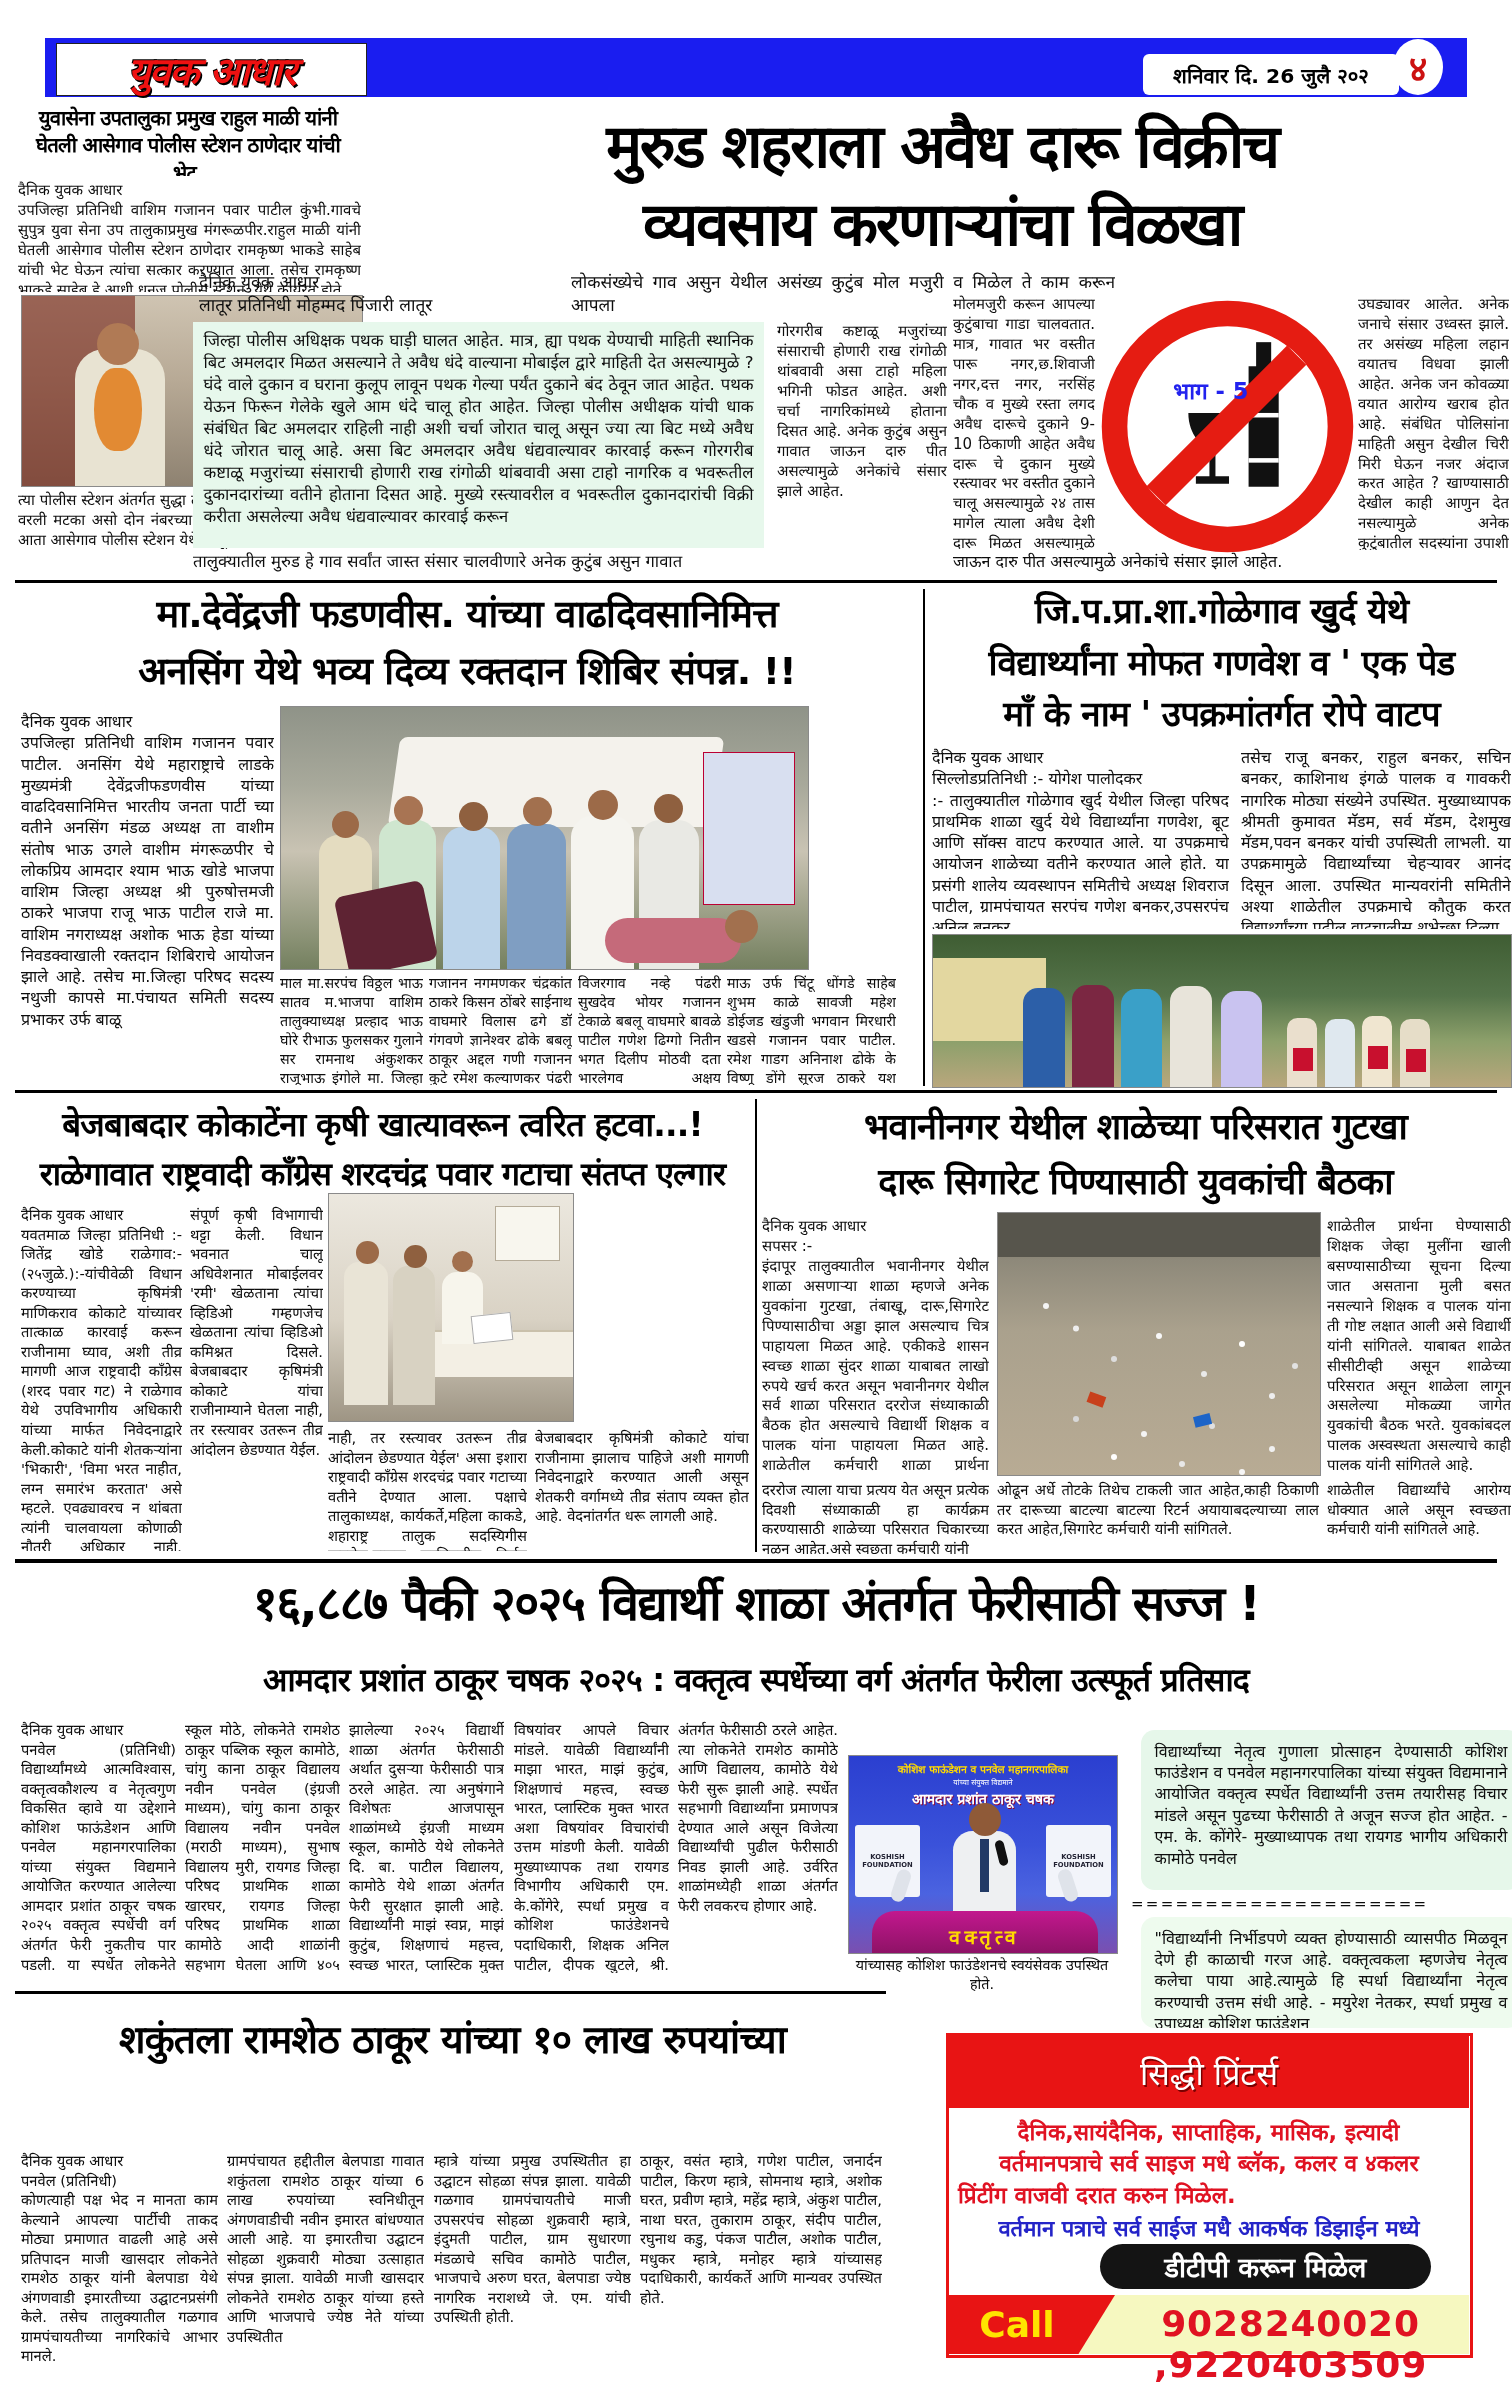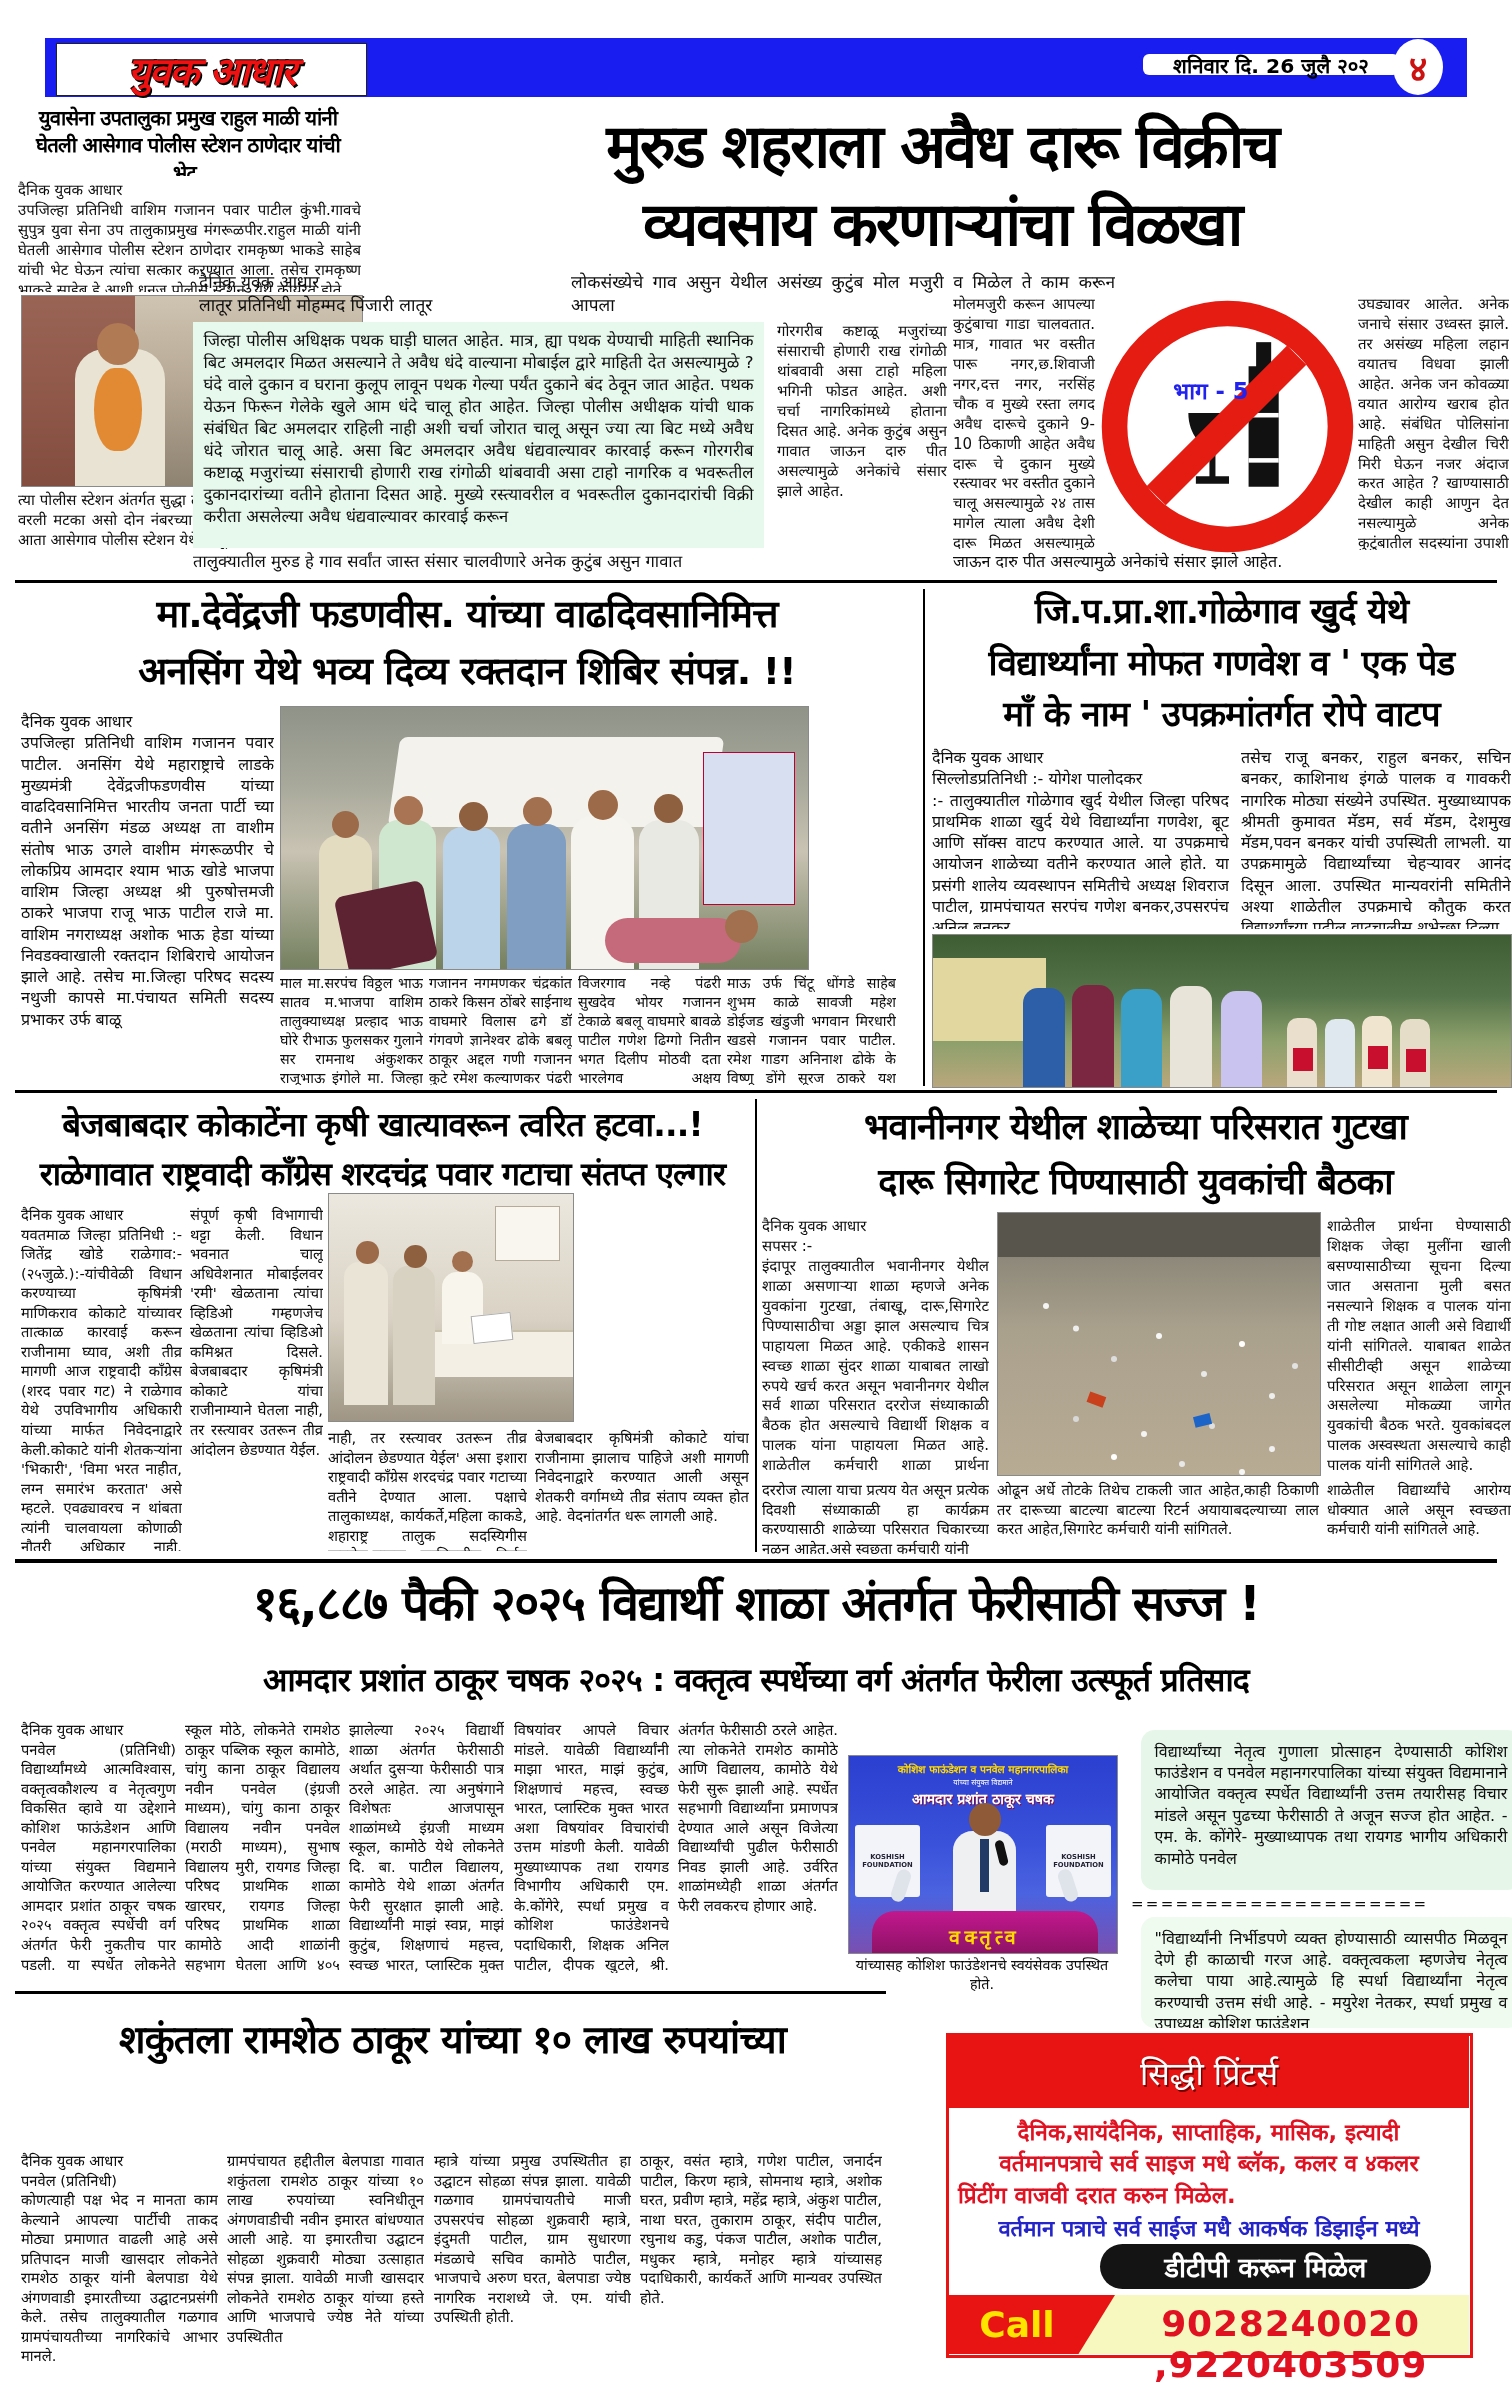--- a/index.html
+++ b/index.html
@@ -21,21 +21,21 @@
 </head>
 <body>
 
 <div class="page">
 
   <div class="abs" style="left:45px;top:38px;width:1422px;height:59px;background:#1a1df0;"></div>
   <div class="abs center" style="left:56px;top:43px;width:309px;height:51px;background:#fff;border:0.8px solid #222;">
     <span style="font-size:39px;font-weight:900;font-style:italic;color:#ee1111;
                  text-shadow:1.5px 1.5px 0 #000,-0.8px -0.8px 0 #000;letter-spacing:-1.5px;">युवक आधार</span>
   </div>
-  <div class="abs center" style="left:1143px;top:54px;width:256px;height:21px;background:#fff;border-radius:6px;">
+  <div class="abs center" style="left:1143px;top:54px;width:256px;height:41px;background:#fff;border-radius:6px;">
     <span style="font-size:20.3px;font-weight:700;color:#000;">शनिवार दि. 26 जुलै २०२</span>
   </div>
   <div class="abs center" style="left:1393px;top:39px;width:50px;height:56px;background:#fff;border-radius:50%;">
     <span style="font-size:35px;font-weight:900;color:#cc1111;">४</span>
   </div>
 
   <div class="hl" style="left:18px;top:105px;width:340px;height:71px;font-size:20.3px;line-height:1.35;">युवासेना उपतालुका प्रमुख राहुल माळी यांनी घेतली आसेगाव पोलीस स्टेशन ठाणेदार यांची भेट.</div>
   <div class="col pre" style="left:18px;top:181px;width:343px;height:111px;font-size:15px;">दैनिक युवक आधार
 उपजिल्हा प्रतिनिधी वाशिम  गजानन पवार पाटील कुंभी.गावचे सुपुत्र युवा सेना उप तालुकाप्रमुख मंगरूळपीर.राहुल माळी यांनी घेतली आसेगाव पोलीस स्टेशन ठाणेदार रामकृष्ण भाकडे साहेब यांची भेट घेऊन त्यांचा सत्कार करण्यात आला. तसेच रामकृष्ण भाकडे साहेब हे आधी धनज पोलीस स्टेशन. येथे कार्यरत होते</div>
 
@@ -212,21 +212,21 @@
   <div class="col" style="left:848px;top:1956px;width:268px;height:35px;font-size:14.3px;text-align:center;">यांच्यासह कोशिश फाउंडेशनचे स्वयंसेवक उपस्थित होते.</div>
 
   <div class="quote" style="left:1131px;top:1730px;width:380px;height:160px;font-size:16px;box-sizing:border-box;">विद्यार्थ्यांच्या नेतृत्व गुणाला प्रोत्साहन देण्यासाठी कोशिश फाउंडेशन व पनवेल महानगरपालिका यांच्या संयुक्त विद्यमानाने आयोजित वक्तृत्व स्पर्धेत विद्यार्थ्यांनी उत्तम तयारीसह विचार मांडले असून पुढच्या फेरीसाठी ते अजून सज्ज होत आहेत. - एम. के. कोंगेरे- मुख्याध्यापक तथा रायगड  भागीय अधिकारी कामोठे पनवेल</div>
   <div class="col" style="left:1131px;top:1895px;width:380px;height:19.6px;font-size:15px;letter-spacing:2.3px;text-align:left;">====================</div>
   <div class="quote" style="left:1131px;top:1917px;width:380px;height:111px;font-size:16px;background:#eefbee;box-sizing:border-box;">"विद्यार्थ्यांनी निर्भीडपणे व्यक्त होण्यासाठी व्यासपीठ मिळवून देणे ही काळाची गरज आहे. वक्तृत्वकला म्हणजेच नेतृत्व कलेचा पाया आहे.त्यामुळे हि स्पर्धा विद्यार्थ्यांना नेतृत्व करण्याची उत्तम संधी आहे. -  मयुरेश नेतकर, स्पर्धा प्रमुख व उपाध्यक्ष कोशिश फाउंडेशन</div>
 
   <div class="hl" style="left:21px;top:2017px;width:863px;height:60px;font-size:39px;">शकुंतला रामशेठ ठाकूर यांच्या १० लाख रुपयांच्या</div>
   <div class="col pre" style="left:21px;top:2151px;width:197px;height:244px;font-size:14.7px;">दैनिक युवक आधार
 पनवेल (प्रतिनिधी)
 कोणत्याही पक्ष भेद न मानता काम केल्याने आपल्या पार्टीची ताकद मोठ्या प्रमाणात वाढली आहे असे प्रतिपादन माजी खासदार लोकनेते रामशेठ ठाकूर यांनी बेलपाडा येथे अंगणवाडी इमारतीच्या उद्घाटनप्रसंगी केले. तसेच तालुक्यातील गळगाव ग्रामपंचायतीच्या नागरिकांचे आभार मानले.</div>
-  <div class="col" style="left:227px;top:2151px;width:197px;height:244px;font-size:14.7px;">ग्रामपंचायत हद्दीतील बेलपाडा गावात शकुंतला रामशेठ ठाकूर यांच्या १० लाख रुपयांच्या स्वनिधीतून अंगणवाडीची नवीन इमारत बांधण्यात आली आहे. या इमारतीचा उद्घाटन सोहळा शुक्रवारी मोठ्या उत्साहात संपन्न झाला. यावेळी माजी खासदार लोकनेते रामशेठ ठाकूर यांच्या हस्ते आणि भाजपाचे ज्येष्ठ नेते यांच्या उपस्थितीत</div>
+  <div class="col" style="left:227px;top:2151px;width:197px;height:244px;font-size:14.7px;">ग्रामपंचायत हद्दीतील बेलपाडा गावात शकुंतला रामशेठ ठाकूर यांच्या 6 लाख रुपयांच्या स्वनिधीतून अंगणवाडीची नवीन इमारत बांधण्यात आली आहे. या इमारतीचा उद्घाटन सोहळा शुक्रवारी मोठ्या उत्साहात संपन्न झाला. यावेळी माजी खासदार लोकनेते रामशेठ ठाकूर यांच्या हस्ते आणि भाजपाचे ज्येष्ठ नेते यांच्या उपस्थितीत</div>
   <div class="col" style="left:434px;top:2151px;width:197px;height:244px;font-size:14.7px;">म्हात्रे यांच्या प्रमुख उपस्थितीत हा उद्घाटन सोहळा संपन्न झाला. यावेळी गळगाव ग्रामपंचायतीचे माजी उपसरपंच सोहळा शुक्रवारी म्हात्रे, इंदुमती पाटील, ग्राम सुधारणा मंडळाचे सचिव कामोठे पाटील, भाजपाचे अरुण घरत, बेलपाडा ज्येष्ठ नागरिक नराशध्ये जे. एम. यांची उपस्थिती होती.</div>
   <div class="col" style="left:640px;top:2151px;width:242px;height:244px;font-size:14.7px;">ठाकूर, वसंत म्हात्रे, गणेश पाटील, जनार्दन पाटील, किरण म्हात्रे, सोमनाथ म्हात्रे, अशोक घरत, प्रवीण म्हात्रे, महेंद्र म्हात्रे, अंकुश पाटील, नाथा घरत, तुकाराम ठाकूर, संदीप पाटील, रघुनाथ कडु, पंकज पाटील, अशोक पाटील, मधुकर म्हात्रे, मनोहर म्हात्रे यांच्यासह पदाधिकारी, कार्यकर्ते आणि मान्यवर उपस्थित होते.</div>
 
   <div class="abs" style="left:946px;top:2033px;width:527px;height:325px;background:#fff;border:3.8px solid #e81414;box-sizing:border-box;">
     <div class="abs center" style="left:0;top:0;width:520px;height:72px;background:#e81414;">
       <span style="font-size:32px;font-weight:400;color:#ffffff;text-shadow:1.5px 1.5px 0 #7a0000;">सिद्धी प्रिंटर्स</span>
     </div>
     <div class="abs" style="left:15px;top:80px;width:489px;font-size:22.6px;font-weight:700;color:#e01222;text-align:center;">दैनिक,सायंदैनिक, साप्ताहिक, मासिक, इत्यादी</div>
     <div class="abs" style="left:9px;top:111px;width:502px;font-size:22.6px;font-weight:700;color:#e01222;text-align:center;">वर्तमानपत्राचे सर्व साइज मधे ब्लॅक, कलर व ४कलर</div>
     <div class="abs" style="left:9px;top:143px;width:502px;font-size:22.6px;font-weight:700;color:#e01222;text-align:left;">प्रिंटींग वाजवी दरात करुन मिळेल.</div>

